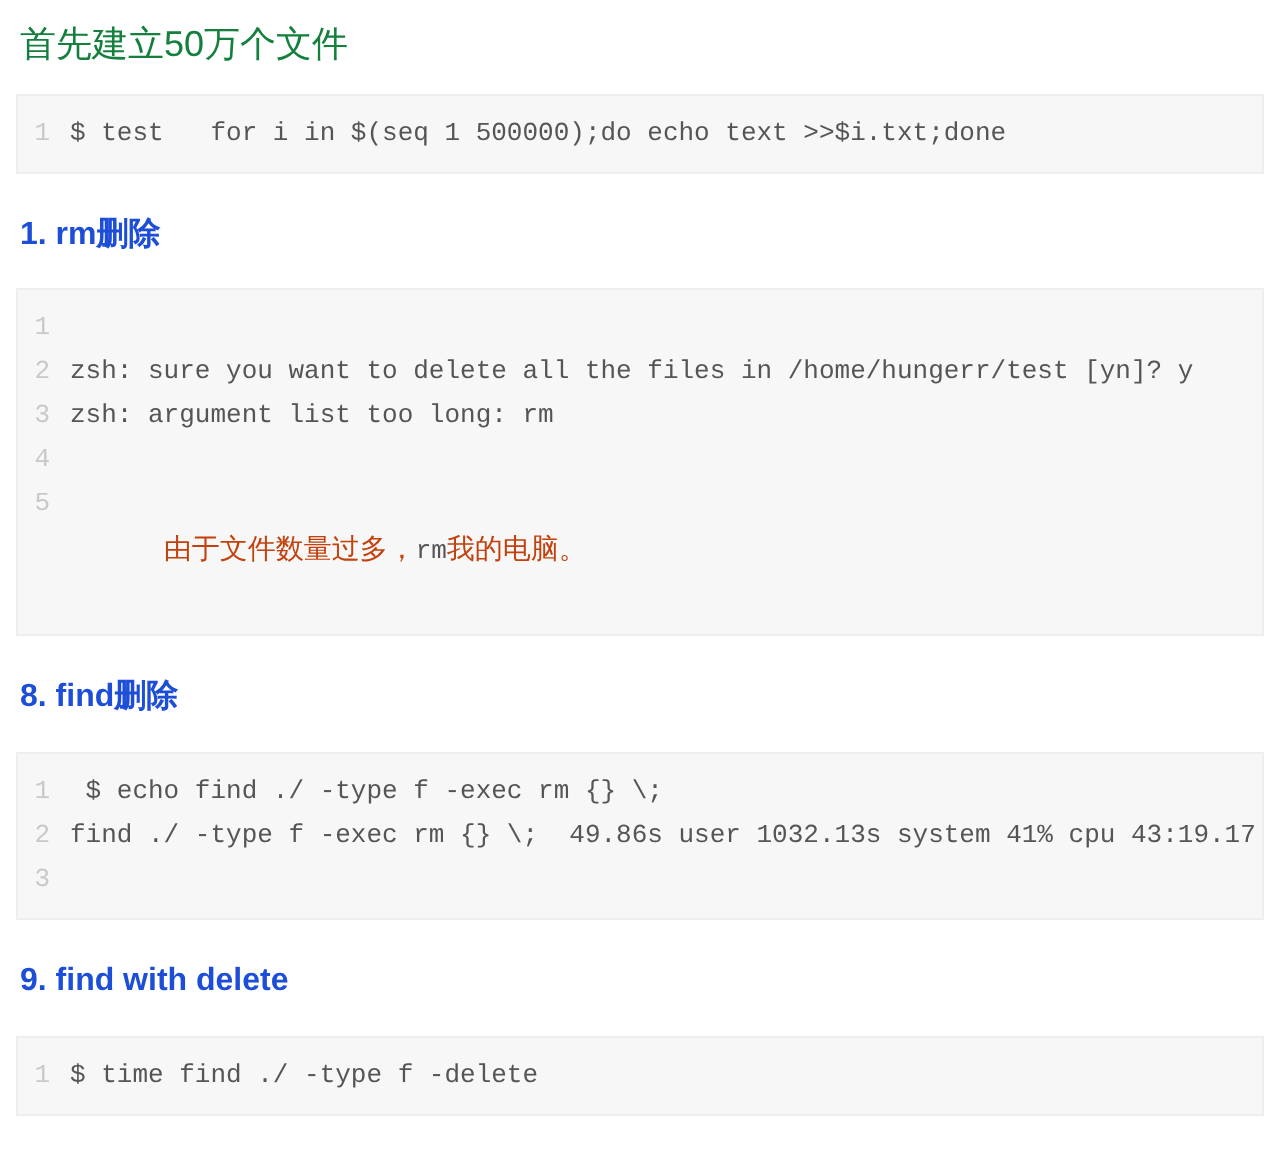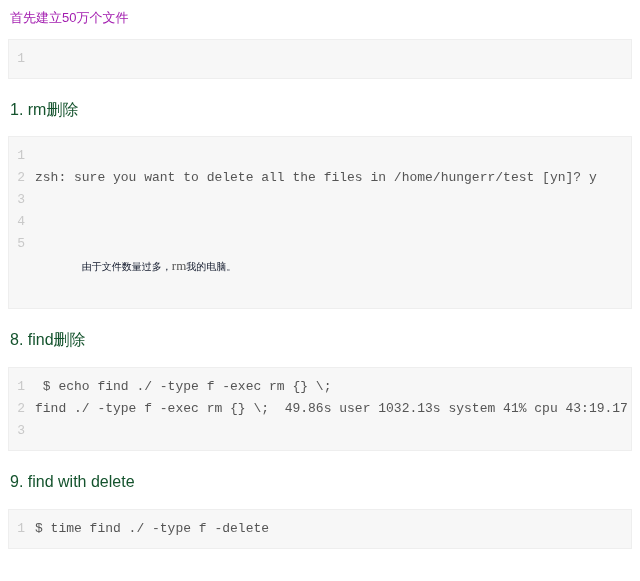--- a/index.html
+++ b/index.html
@@ -6,30 +6,30 @@
   body {
     font-family: -apple-system, BlinkMacSystemFont, "Segoe UI", Arial, sans-serif;
     background: #ffffff;
     color: #333;
     padding: 8px;
     font-size: 14px;
     line-height: 1.6;
     width: 640px;
   }
   .intro-heading {
-    color: #a21caf;
-    font-size: 13px;
+    color: #15803d;
+    font-size: 18px;
     font-weight: 400;
     margin: 0 0 10px 0;
     padding-left: 2px;
   }
   .section-heading {
-    color: #14532d;
+    color: #1d4ed8;
     font-size: 16px;
-    font-weight: 400;
+    font-weight: 700;
     margin: 18px 0 14px 0;
     padding-left: 2px;
   }
   .code-block {
     background: #f7f7f7;
     border: 1px solid #eee;
     padding: 8px 0 8px 0;
     margin: 6px 0 10px 0;
     overflow-x: auto;
   }
@@ -51,56 +51,58 @@
     user-select: none;
     padding-right: 10px;
     flex-shrink: 0;
     font-family: Consolas, "Courier New", monospace;
   }
   .code-text {
     flex-shrink: 0;
   }
   .mixed {
     font-family: -apple-system, BlinkMacSystemFont, "Segoe UI", Arial, sans-serif;
-    color: #0f172a;
-    font-size: 10px;
+    color: #c2410c;
+    font-size: 14px;
   }
   .mono-inline {
-    font-family: Liberation Serif, serif;
+    font-family: Liberation Mono, monospace;
     color: #555;
   }
   
   .code-block::-webkit-scrollbar { height: 8px; }
   .code-block::-webkit-scrollbar-thumb { background: #c6c6c6; border-radius: 4px; }
   .code-block::-webkit-scrollbar-track { background: #f0f0f0; }
   
   #block-2 { overflow-x: scroll; }
 </style>
 </head>
 <body>
 
 <div class="intro-heading">首先建立50万个文件</div>
 
 <div id="block-0" class="code-block">
   <div class="code-line">
     <span class="lineno">1</span>
+    <span class="code-text">$ test   for i in $(seq 1 500000);do echo text &gt;&gt;$i.txt;done</span>
   </div>
 </div>
 
 <div class="section-heading">1.  rm删除</div>
 <div id="block-1" class="code-block">
   <div class="code-line">
     <span class="lineno">1</span>
   </div>
   <div class="code-line">
     <span class="lineno">2</span>
     <span class="code-text">zsh: sure you want to delete all the files in /home/hungerr/test [yn]? y</span>
   </div>
   <div class="code-line">
     <span class="lineno">3</span>
+    <span class="code-text">zsh: argument list too long: rm</span>
   </div>
   <div class="code-line">
     <span class="lineno">4</span>
   </div>
   <div class="code-line">
     <span class="lineno">5</span>
     <span class="code-text">
       <span class="mixed">由于文件数量过多，</span><span class="mono-inline">rm</span><span class="mixed">我的电脑。</span>
     </span>
   </div>

